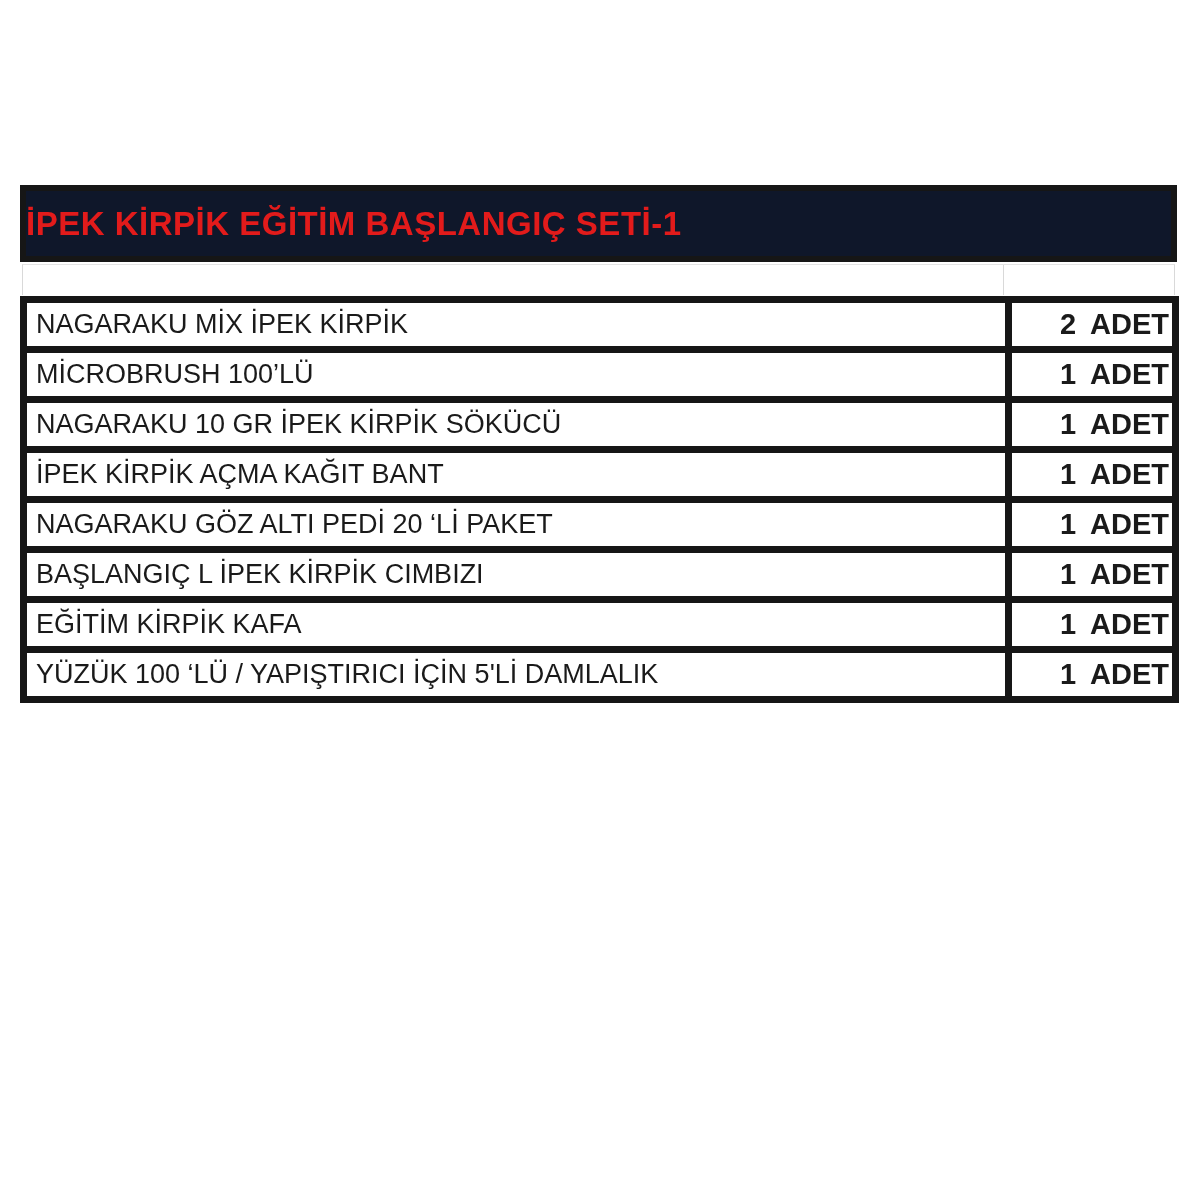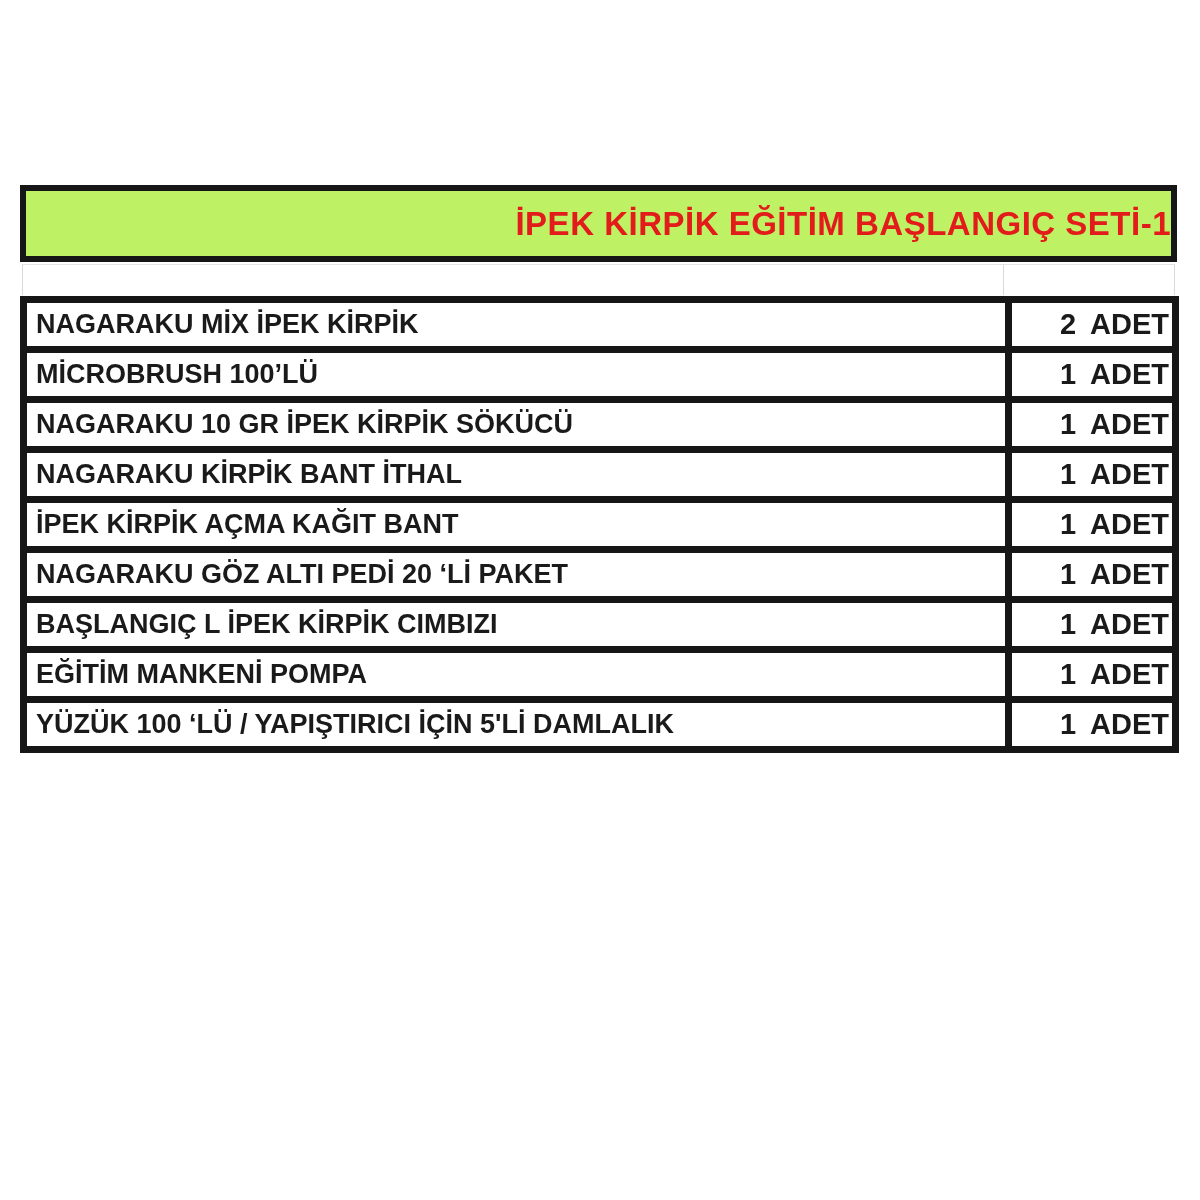--- a/index.html
+++ b/index.html
@@ -19,24 +19,24 @@
   }
   
   .title-box {
     position: absolute;
     left: 20px;
     top: 185px;
     width: 1157px;
     height: 77px;
     box-sizing: border-box;
     border: 6px solid #161616;
-    background: #bef264;
+    background: #0f172a;
     display: flex;
     align-items: center;
-    justify-content: flex-end;
+    justify-content: flex-start;
   }
   .title-text {
     color: #e21b1b;
     font-size: 33px;
     font-weight: bold;
     letter-spacing: 0.5px;
     white-space: nowrap;
   }
   
   .spacer-row {
@@ -71,21 +71,21 @@
   .items-table td {
     border: 7px solid #161616;
     background: #ffffff;
     height: 43px;
     padding: 0;
     vertical-align: middle;
   }
   .name-cell {
     width: 969px;
     font-size: 27px;
-    font-weight: bold;
+    font-weight: normal;
     color: #1a1a1a;
     padding-left: 9px !important;
     white-space: nowrap;
     overflow: hidden;
   }
   .qty-cell {
     width: 160px;
     font-size: 29px;
     font-weight: bold;
     color: #1a1a1a;
@@ -135,29 +135,20 @@
         <tr>
           <td class="name-cell">NAGARAKU 10 GR İPEK KİRPİK SÖKÜCÜ</td>
           <td class="qty-cell">
             <div class="qty-inner">
               <span>1</span>
               <span>ADET</span>
             </div>
           </td>
         </tr>
         <tr>
-          <td class="name-cell">NAGARAKU KİRPİK BANT İTHAL</td>
-          <td class="qty-cell">
-            <div class="qty-inner">
-              <span>1</span>
-              <span>ADET</span>
-            </div>
-          </td>
-        </tr>
-        <tr>
           <td class="name-cell">İPEK KİRPİK AÇMA KAĞIT BANT</td>
           <td class="qty-cell">
             <div class="qty-inner">
               <span>1</span>
               <span>ADET</span>
             </div>
           </td>
         </tr>
         <tr>
           <td class="name-cell">NAGARAKU GÖZ ALTI PEDİ 20 ‘Lİ PAKET</td>
@@ -171,21 +162,21 @@
         <tr>
           <td class="name-cell">BAŞLANGIÇ L İPEK KİRPİK CIMBIZI</td>
           <td class="qty-cell">
             <div class="qty-inner">
               <span>1</span>
               <span>ADET</span>
             </div>
           </td>
         </tr>
         <tr>
-          <td class="name-cell">EĞİTİM MANKENİ POMPA</td>
+          <td class="name-cell">EĞİTİM KİRPİK KAFA</td>
           <td class="qty-cell">
             <div class="qty-inner">
               <span>1</span>
               <span>ADET</span>
             </div>
           </td>
         </tr>
         <tr>
           <td class="name-cell">YÜZÜK 100 ‘LÜ / YAPIŞTIRICI İÇİN 5'Lİ DAMLALIK</td>
           <td class="qty-cell">

